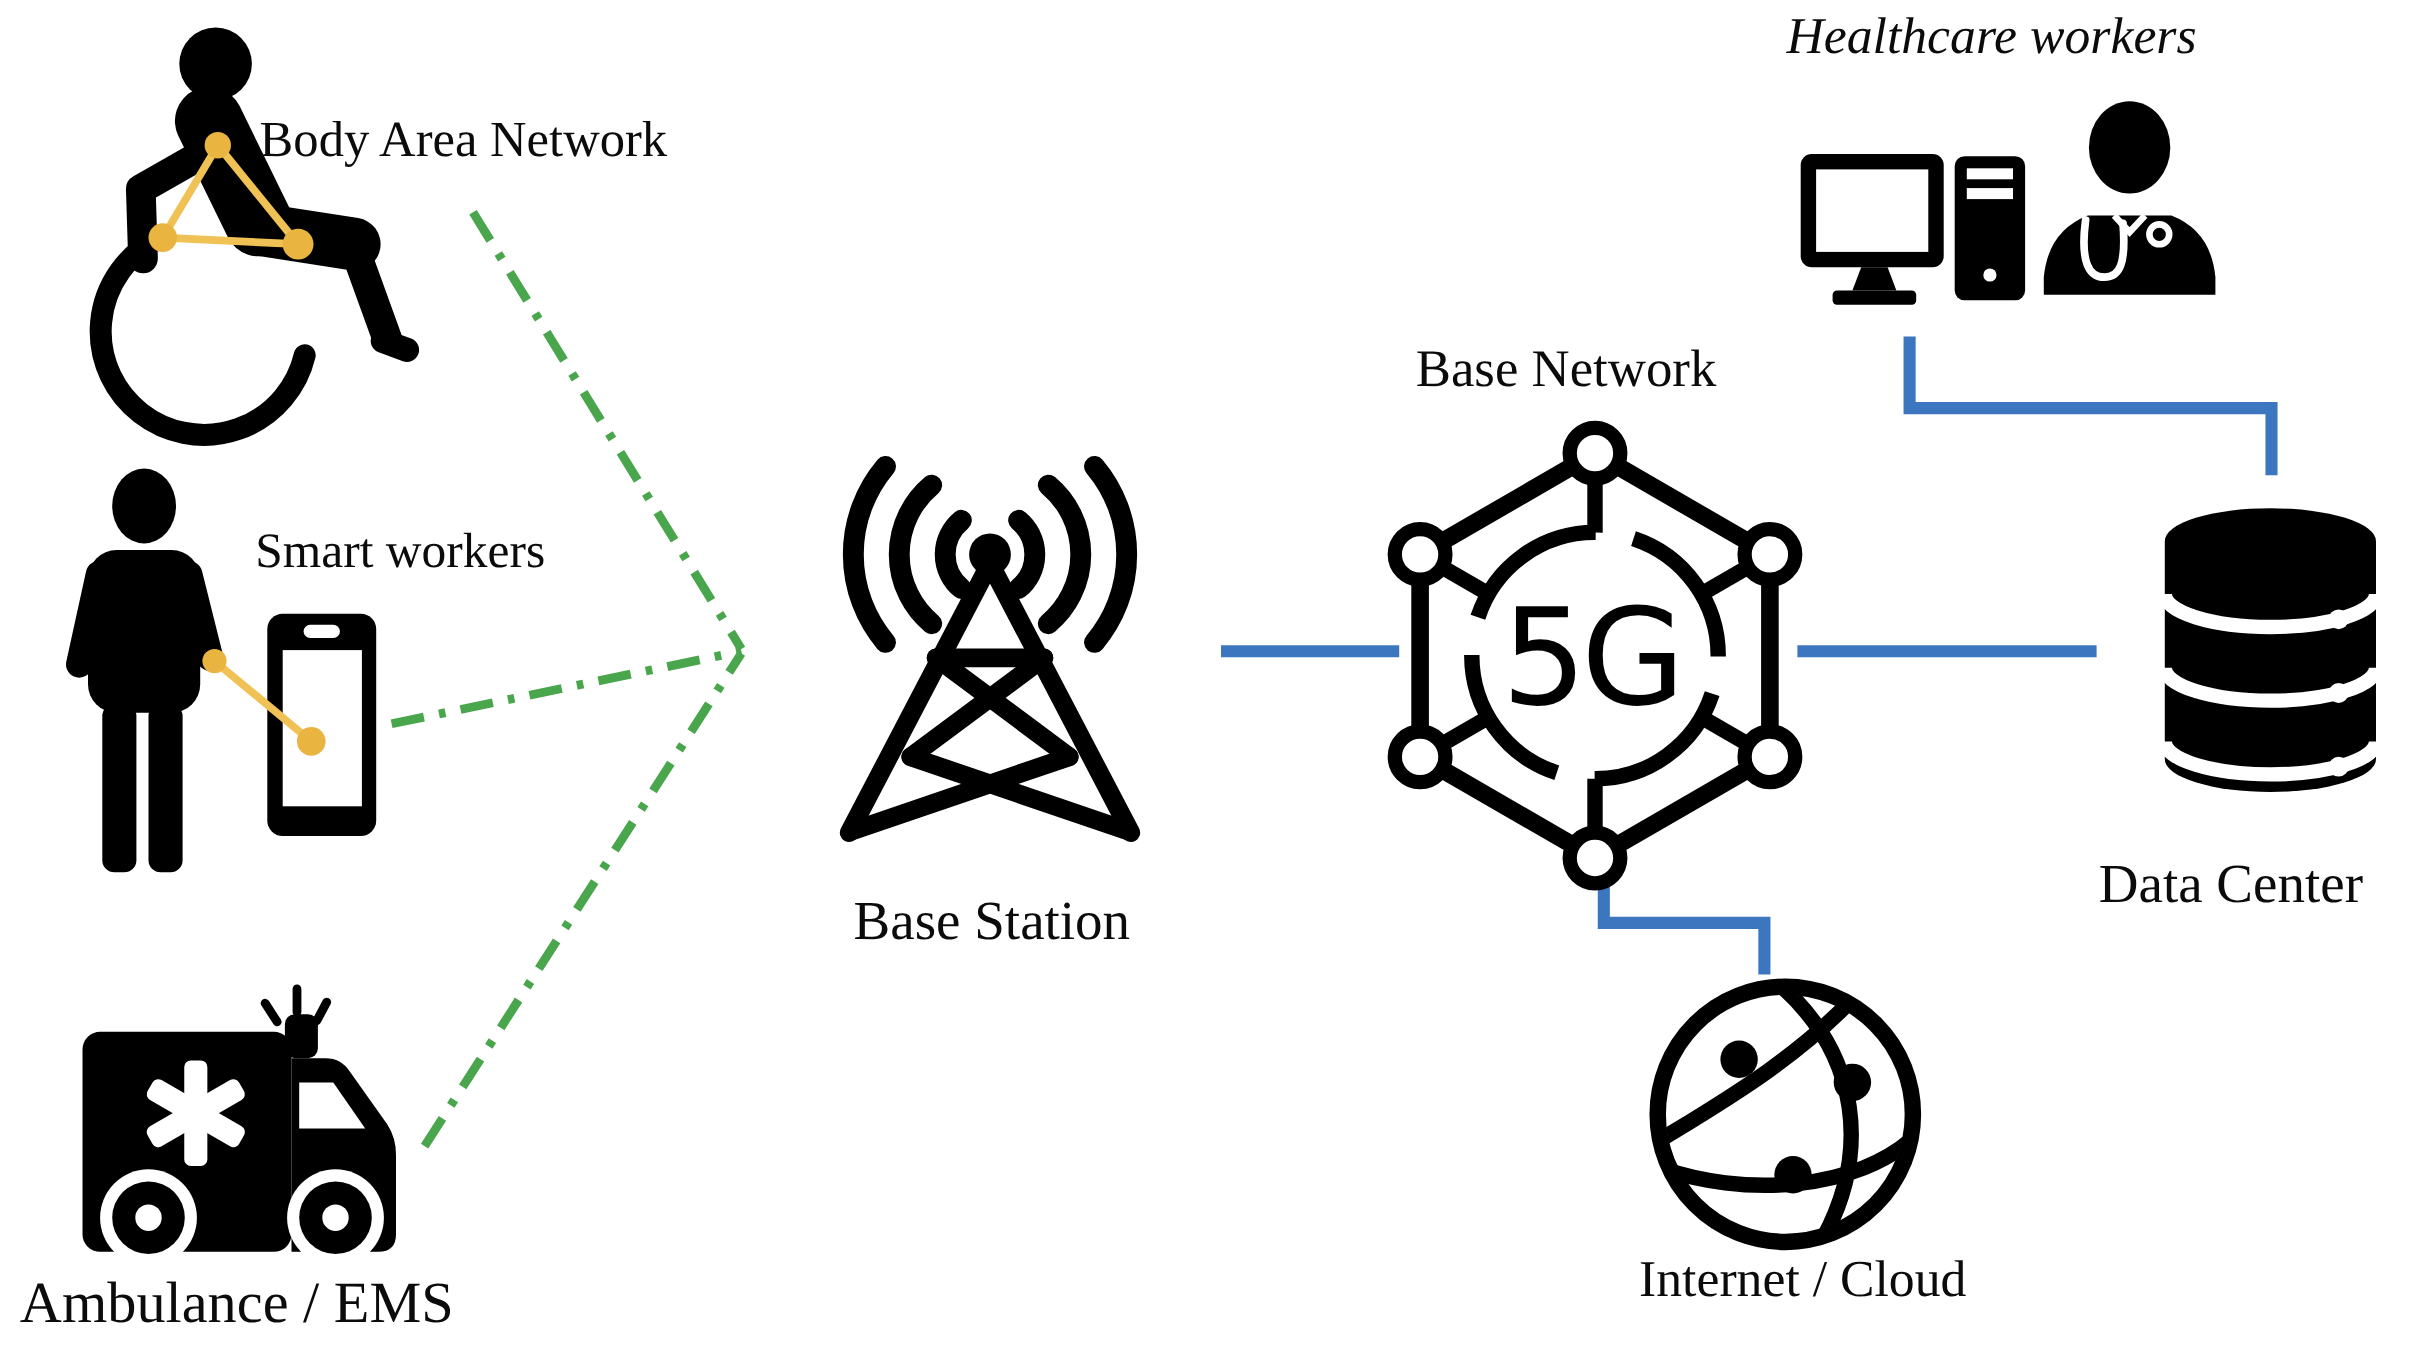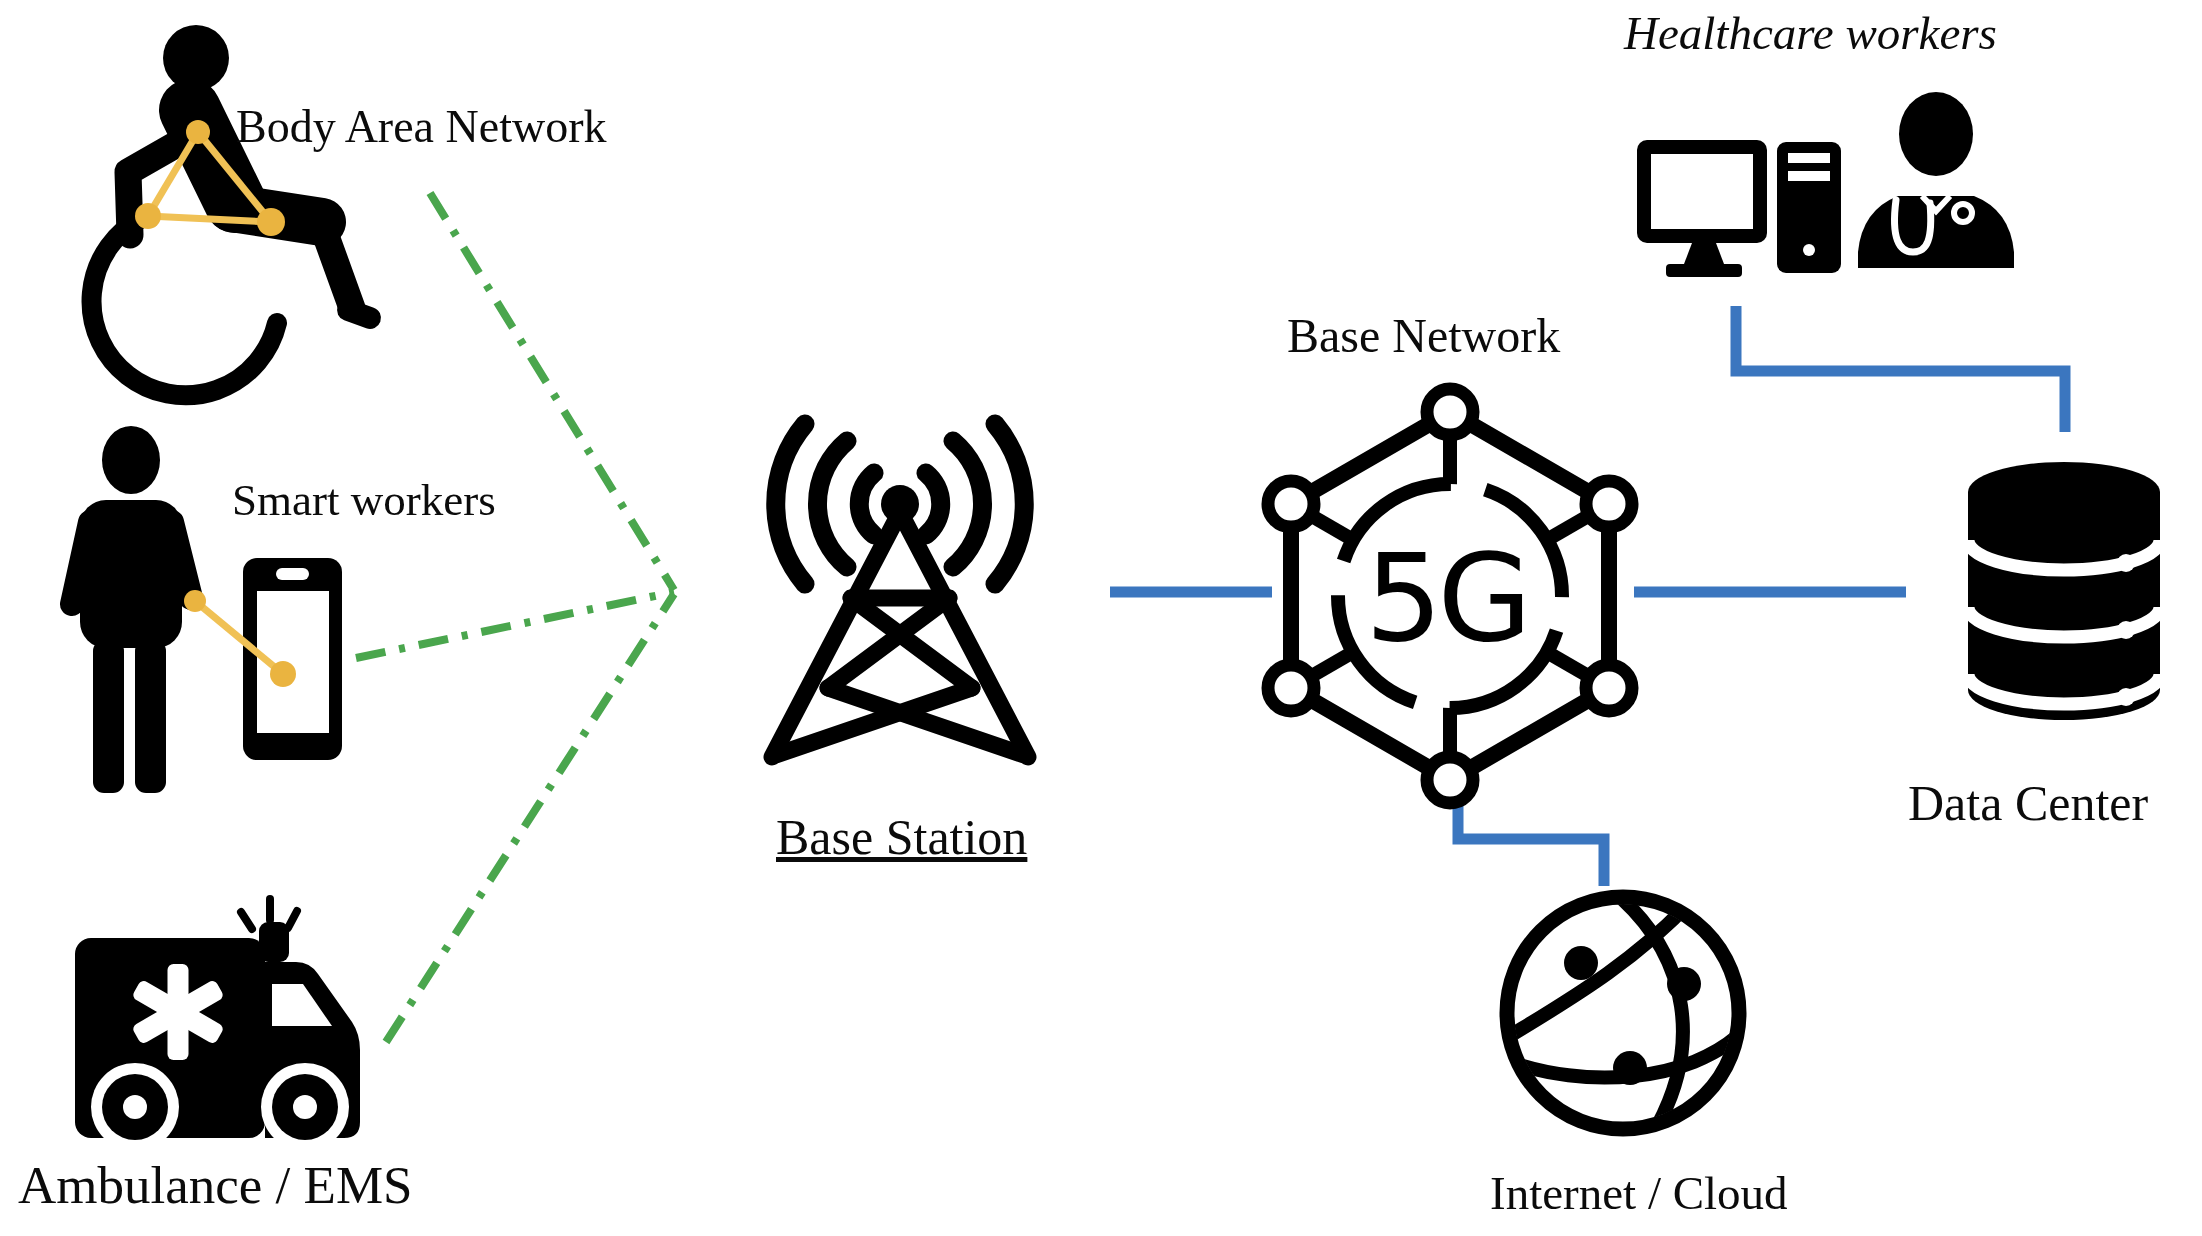--- a/index.html
+++ b/index.html
@@ -3,25 +3,25 @@
 <meta charset="utf-8">
 <style>
   html,body{margin:0;padding:0;background:#fff;}
   #stage{position:relative;width:2202px;height:1236px;background:#fff;overflow:hidden;
          font-family:"Liberation Serif", serif;}
   #diagram-svg{position:absolute;left:0;top:0;width:2202px;height:1236px;}
   .lbl{position:absolute;white-space:nowrap;color:#0b0b0b;line-height:1.1;}
   .lbl-ban{left:236px;top:102px;font-size:46px;}
   .lbl-smart{left:232px;top:476px;font-size:45px;}
   .lbl-amb{left:18px;top:1156px;font-size:53px;}
-  .lbl-base{left:776px;top:810px;font-size:50px;text-decoration:underline;}
+  .lbl-base{left:776px;top:810px;font-size:50px;}
   .lbl-core{left:1287px;top:310px;font-size:48px;}
   .lbl-health{left:1624px;top:8px;font-size:47px;font-style:italic;}
   .lbl-dc{left:1908px;top:740px;font-size:50px;margin-top:36px;}
-  .lbl-net{left:1490px;top:1138px;font-size:47px;margin-top:30px;}
+  .lbl-net{left:1490px;top:1138px;font-size:47px;}
 
   .ink{fill:#000;}
   .green-link{stroke:var(--c-green,#4aa64d);stroke-width:8;fill:none;
               stroke-dasharray:30 14 6 14;}
   .blue-link{stroke:var(--c-blue,#3b76bf);stroke-width:11;fill:none;}
   .sensor-line{stroke:var(--c-sensor-line,#f0c155);stroke-width:7;fill:none;}
   .sensor-node{fill:var(--c-sensor-node,#eab440);}
   .fg-text{font-family:"DejaVu Sans",sans-serif;letter-spacing:-5px;}
 </style>
 </head>

